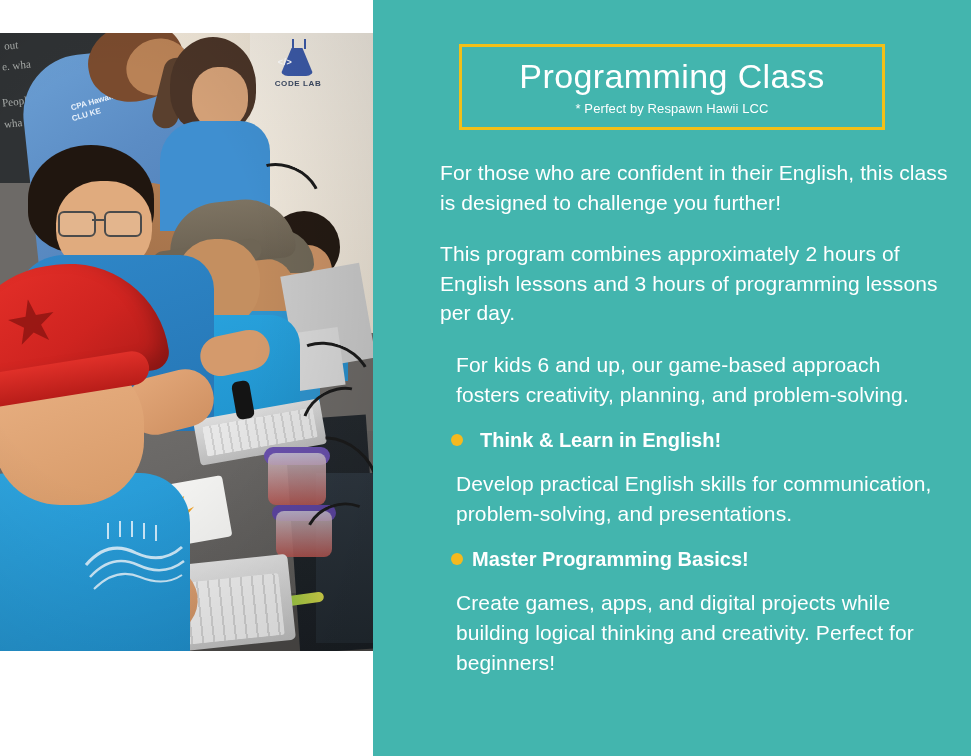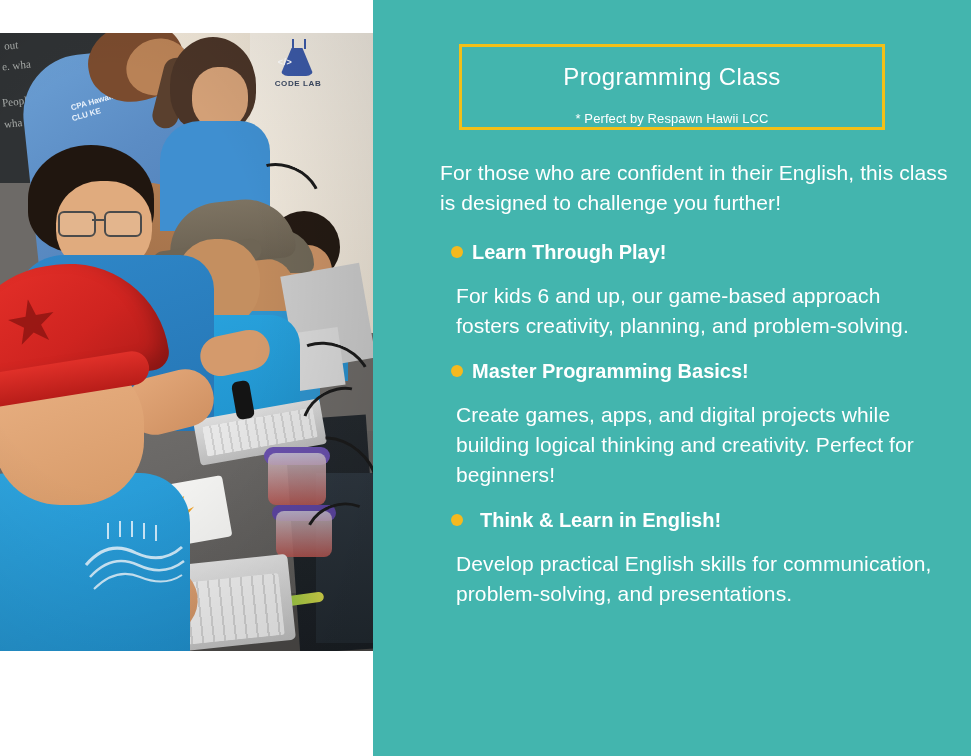--- a/index.html
+++ b/index.html
@@ -202,22 +202,22 @@
   .panel{
     position:absolute;left:373px;top:0;width:598px;height:756px;
     background:#43b5ae;
   }
   .title-box{
     position:absolute;left:86px;top:44px;width:426px;height:86px;
     border:3px solid #f2c018;box-sizing:border-box;
     display:flex;flex-direction:column;align-items:center;justify-content:center;
   }
   .title{
-    color:#ffffff;font-size:24px;font-weight:300;letter-spacing:.4px;
-    line-height:1.1;margin:16px;
+    color:#ffffff;font-size:34px;font-weight:300;letter-spacing:.4px;
+    line-height:1.1;margin:0;
   }
   .subtitle{
     color:#ffffff;font-size:13px;font-weight:400;margin-top:5px;letter-spacing:.1px;
   }
 
   .body-area{position:absolute;left:67px;top:158px;width:520px;}
   .para{
     color:#ffffff;font-size:21px;font-weight:300;line-height:1.41;
     margin:0 0 22px 0;letter-spacing:.1px;
   }
@@ -372,41 +372,38 @@
   <div class="panel">
 
     <div class="title-box">
       <div class="title">Programming Class</div>
       <div class="subtitle">* Perfect by Respawn Hawii LCC</div>
     </div>
 
     <div class="body-area">
 
       <p class="para">For those who are confident in their English, this class is designed to challenge you further!</p>
+      <p class="para">This program combines approximately 2 hours of English lessons and 3 hours of programming lessons per day.</p>
 
       <div class="blk">
-        <div class="blk-head">
+        <p class="blk-body">For kids 6 and up, our game-based approach fosters creativity, planning, and problem-solving.</p>
+      </div>
+
+      <div class="blk">
+        <div class="blk-head sp">
           <span class="dot"></span>
-          <span>Learn Through Play!</span>
+          <span>Think &amp; Learn in English!</span>
         </div>
-        <p class="blk-body">For kids 6 and up, our game-based approach fosters creativity, planning, and problem-solving.</p>
+        <p class="blk-body">Develop practical English skills for communication, problem-solving, and presentations.</p>
       </div>
 
       <div class="blk">
         <div class="blk-head">
           <span class="dot"></span>
           <span>Master Programming Basics!</span>
         </div>
         <p class="blk-body">Create games, apps, and digital projects while building logical thinking and creativity. Perfect for beginners!</p>
       </div>
 
-      <div class="blk">
-        <div class="blk-head sp">
-          <span class="dot"></span>
-          <span>Think &amp; Learn in English!</span>
-        </div>
-        <p class="blk-body">Develop practical English skills for communication, problem-solving, and presentations.</p>
-      </div>
-
     </div>
   </div>
 
 </div>
 
 </body></html>

